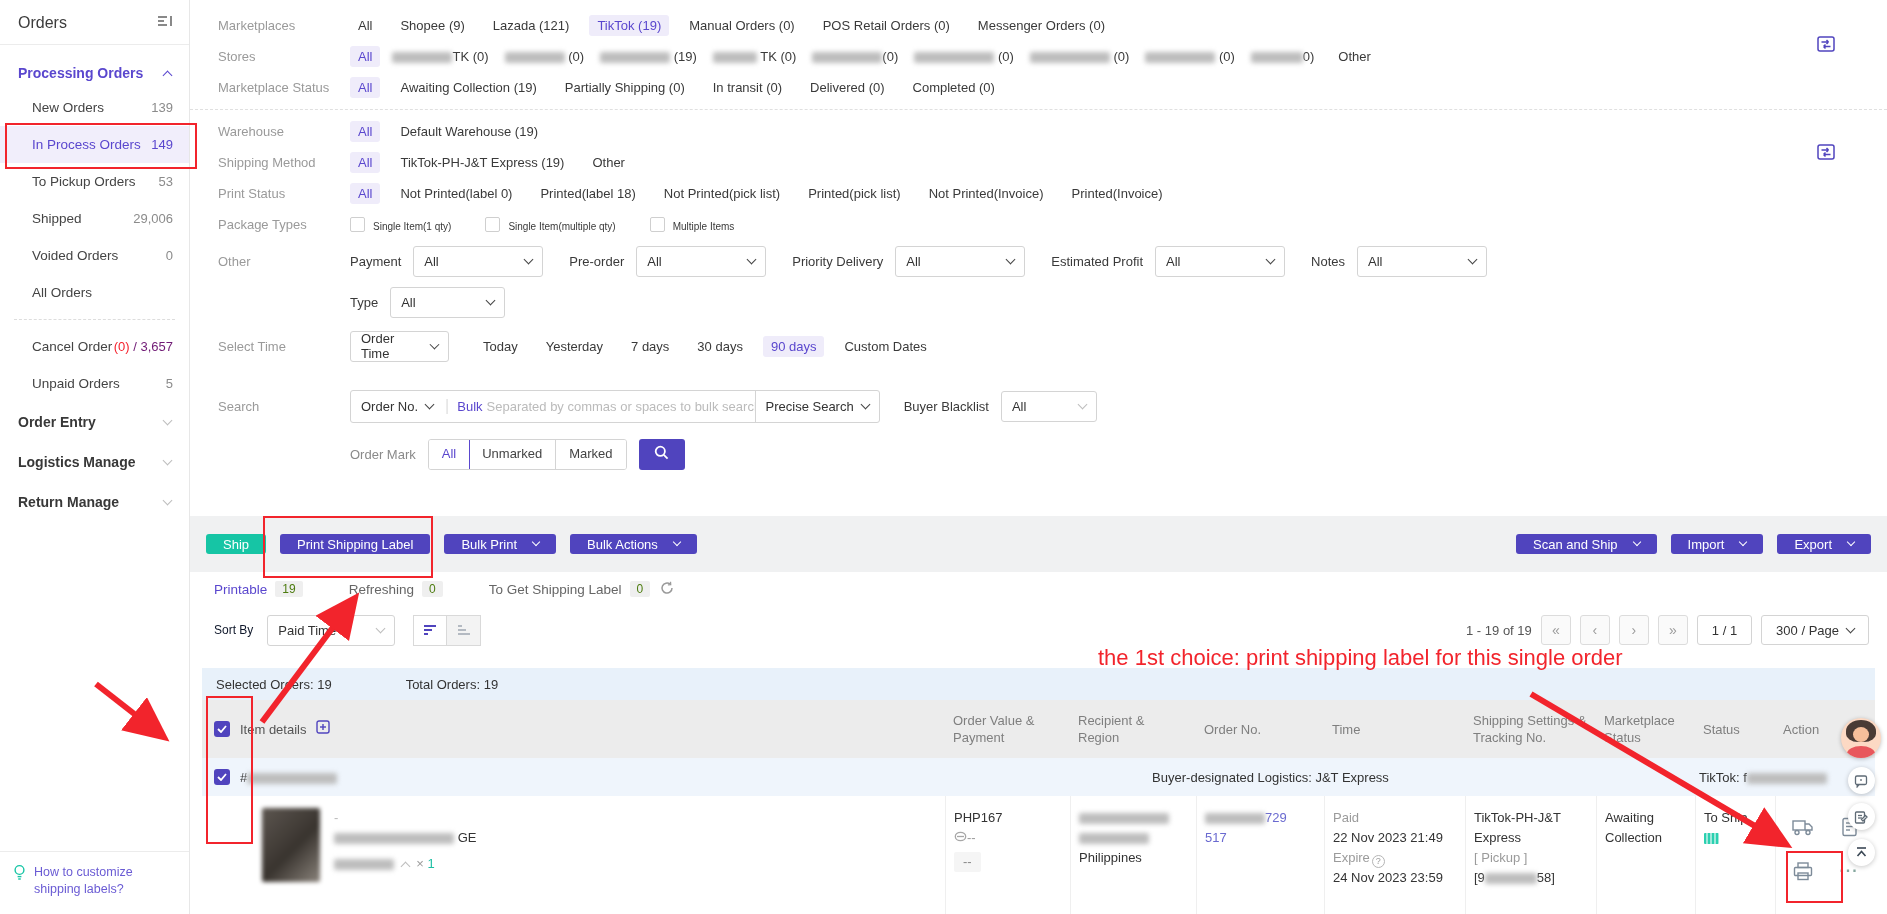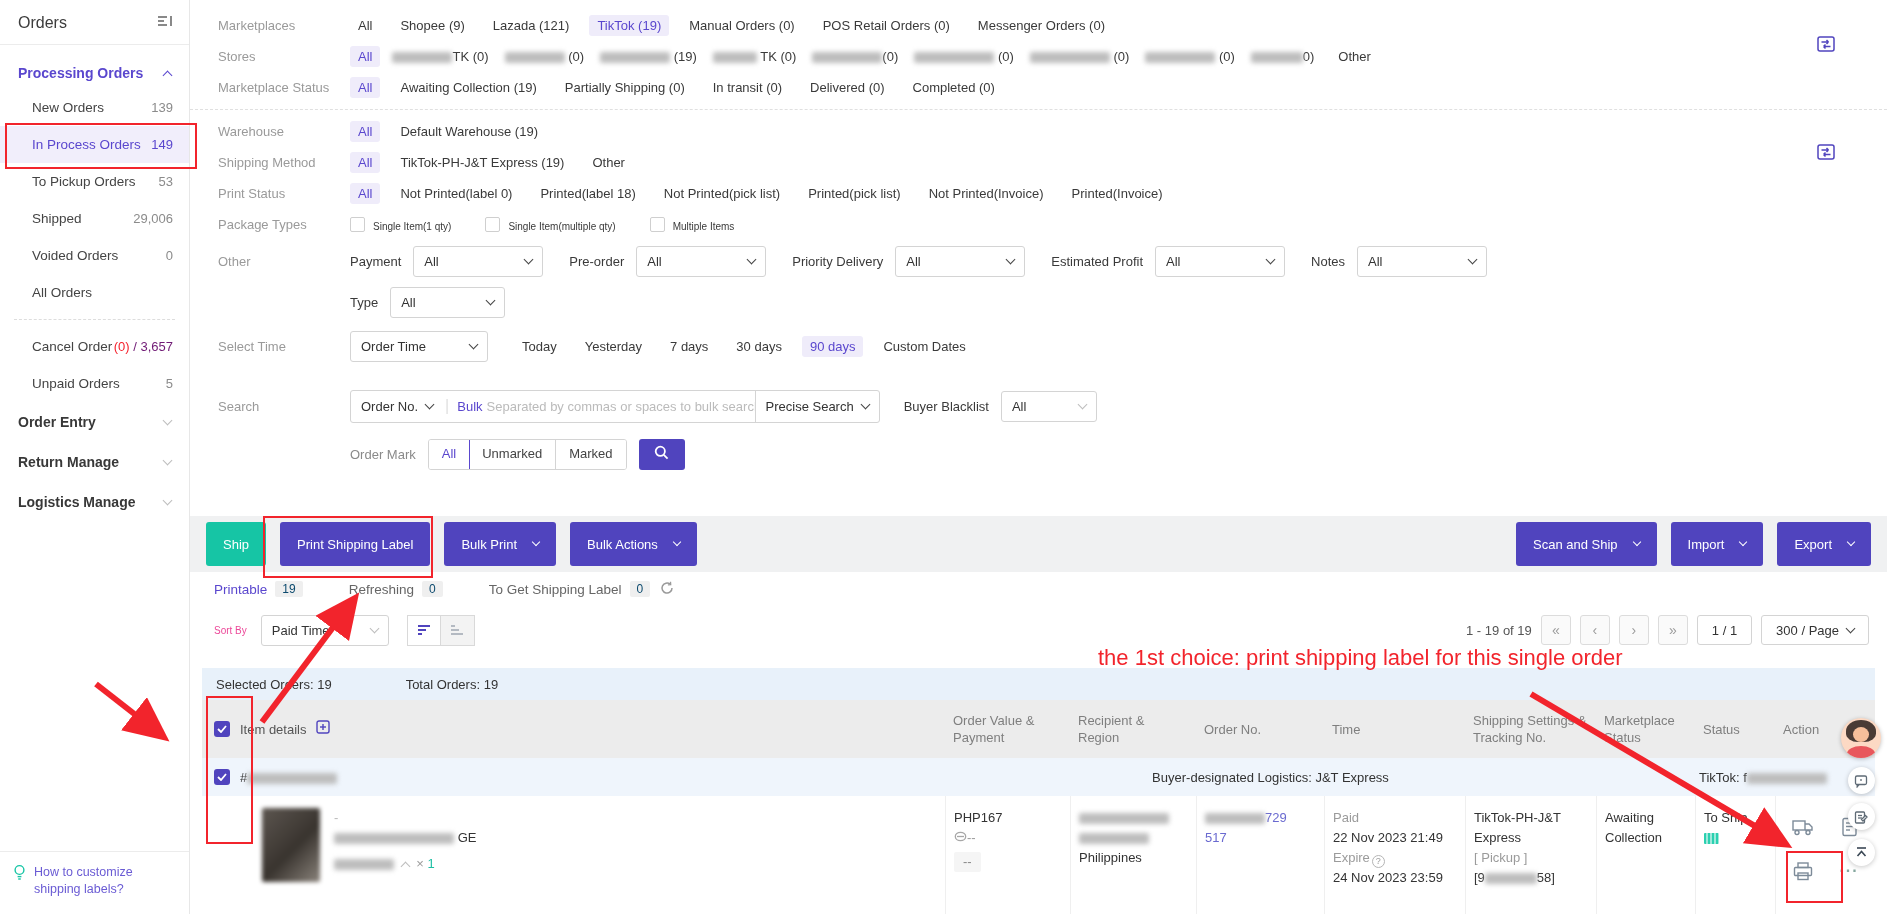--- a/index.html
+++ b/index.html
@@ -52,32 +52,32 @@
   .search-box input::placeholder { color:#bbb; }
   .search-box .precise { border-left:1px solid #d4d4d4; height:100%; display:inline-flex; align-items:center; padding:0 10px; font-size:13px; color:#333; cursor:pointer; }
   .seg { display:inline-flex; border:1px solid #d4d4d4; border-radius:3px; overflow:hidden; height:31px; }
   .seg span { padding:6px 13px; font-size:13px; color:#444; border-right:1px solid #d4d4d4; cursor:pointer; background:#fff; }
   .seg span:last-child { border-right:none; }
   .seg span.on { color:#5a47ce; border:1px solid #5a47ce; margin:-1px; background:#fff; position:relative; z-index:1; }
   .search-btn { width:46px; height:31px; background:#5044be; border:none; border-radius:3px; margin-left:12px; display:inline-flex; align-items:center; justify-content:center; cursor:pointer; }
 
   
   .band { position:absolute; left:0; top:516px; width:100%; height:56px; background:#f0f1f2; display:flex; align-items:center; padding:0 16px; }
-  .btn { height:44px; padding:0 17px; border-radius:3px; background:#5044be; color:#fff; font-size:13px; display:inline-flex; align-items:center; gap:8px; border:none; cursor:pointer; margin-right:14px; white-space:nowrap; }
+  .btn { height:20px; padding:0 17px; border-radius:3px; background:#5044be; color:#fff; font-size:13px; display:inline-flex; align-items:center; gap:8px; border:none; cursor:pointer; margin-right:14px; white-space:nowrap; }
   .btn.green { background:#16c5a5; }
   .band .right { margin-left:auto; display:flex; }
 
   
   .card { position:absolute; left:12px; right:12px; top:572px; bottom:0; background:#fff; }
   .tabs { display:flex; align-items:center; height:34px; padding-left:12px; font-size:13.5px; color:#666; }
   .tab { display:flex; align-items:center; margin-right:46px; cursor:pointer; }
   .tab.on { color:#5a47ce; }
-  .badge { background:#efefef; color:#0c4a6e; font-size:12px; padding:1px 7px; border-radius:2px; margin-left:8px; }
+  .badge { background:#efefef; color:#4d7c0f; font-size:12px; padding:1px 7px; border-radius:2px; margin-left:8px; }
   .sortrow { display:flex; align-items:center; height:48px; padding:0 6px 0 12px; }
-  .sortrow .slab { font-size:10px; color:#ec4899; margin-right:14px; }
+  .sortrow .slab { font-size:12px; color:#0f172a; margin-right:14px; }
   .sbtn { width:34px; height:31px; border:1px solid #d9d9d9; background:#fff; display:inline-flex; align-items:center; justify-content:center; cursor:pointer; }
   .sbtn.off { background:#f3f3f3; border-left:none; }
   .pag { margin-left:auto; display:flex; align-items:center; gap:9px; font-size:13px; color:#555; }
   .pbtn { width:30px; height:30px; border:1px solid #dcdcdc; background:#fafafa; border-radius:3px; display:inline-flex; align-items:center; justify-content:center; color:#9b9b9b; font-size:14px; cursor:pointer; }
   .pbox { height:30px; border:1px solid #d4d4d4; border-radius:3px; background:#fff; display:inline-flex; align-items:center; padding:0 14px; color:#333; }
 
   .selbar { margin-top:14px; height:32px; background:#e8f1fa; display:flex; align-items:center; padding-left:14px; font-size:13px; color:#333; gap:74px; }
 
   .grid { display:grid; grid-template-columns:1fr 125px 126px 128px 141px 131px 99px 80px 100px; }
   .thead { background:#ececec; min-height:58px; align-items:center; font-size:13px; color:#7f7f7f; }
@@ -169,25 +169,25 @@
     </div>
     <div class="sb-item">
       <span>Unpaid Orders</span>
         <span class="cnt">5</span>
     </div>
     <div class="sb-group">
       <span>Order Entry</span>
         <i class="cv lite"></i>
     </div>
     <div class="sb-group">
+      <span>Logistics Manage</span>
+        <i class="cv lite"></i>
+    </div>
+    <div class="sb-group">
       <span>Return Manage</span>
-        <i class="cv lite"></i>
-    </div>
-    <div class="sb-group">
-      <span>Logistics Manage</span>
         <i class="cv lite"></i>
     </div>
     <div class="sb-foot">
       <span>
         <svg width="15" height="17" viewBox="0 0 15 17">
             <g stroke="#16c5a5" stroke-width="1.4" fill="none">
               <circle cx="7.5" cy="6" r="4.4"></circle>
               <line x1="5.6" y1="12.6" x2="9.4" y2="12.6"></line>
               <line x1="6.2" y1="15" x2="8.8" y2="15"></line>
             </g>
@@ -321,21 +321,21 @@
         <span class="lab"></span>
         <span class="subl">Type</span>
         <span class="sel" style="width:115px">
             <span>All</span>
             <i class="cv"></i>
           </span>
       </div>
 
       <div class="frow" style="min-height:48px">
         <span class="lab">Select Time</span>
-        <span class="sel" style="width:138px;margin-right:26px">
+        <span class="sel" style="width:99px;margin-right:26px">
             <span>Order Time</span>
             <i class="cv"></i>
           </span>
         <span class="chip">Today</span>
         <span class="chip">Yesterday</span>
         <span class="chip">7 days</span>
         <span class="chip">30 days</span>
         <span class="chip on">90 days</span>
         <span class="chip">Custom Dates</span>
       </div>

